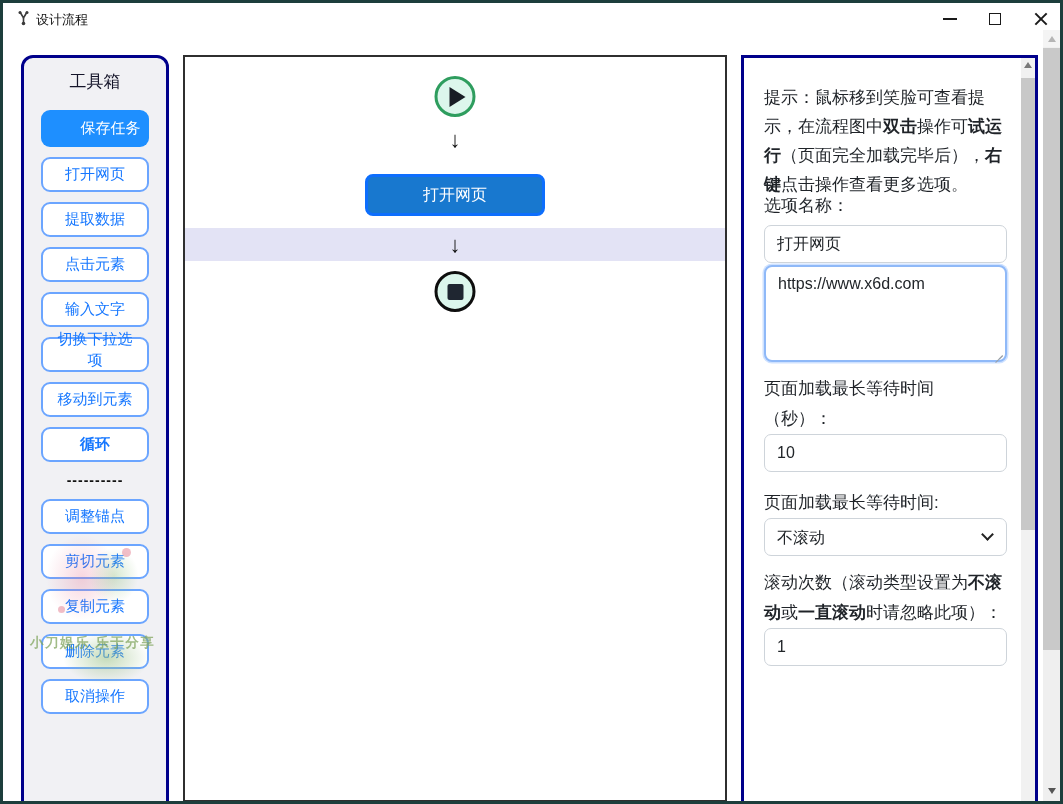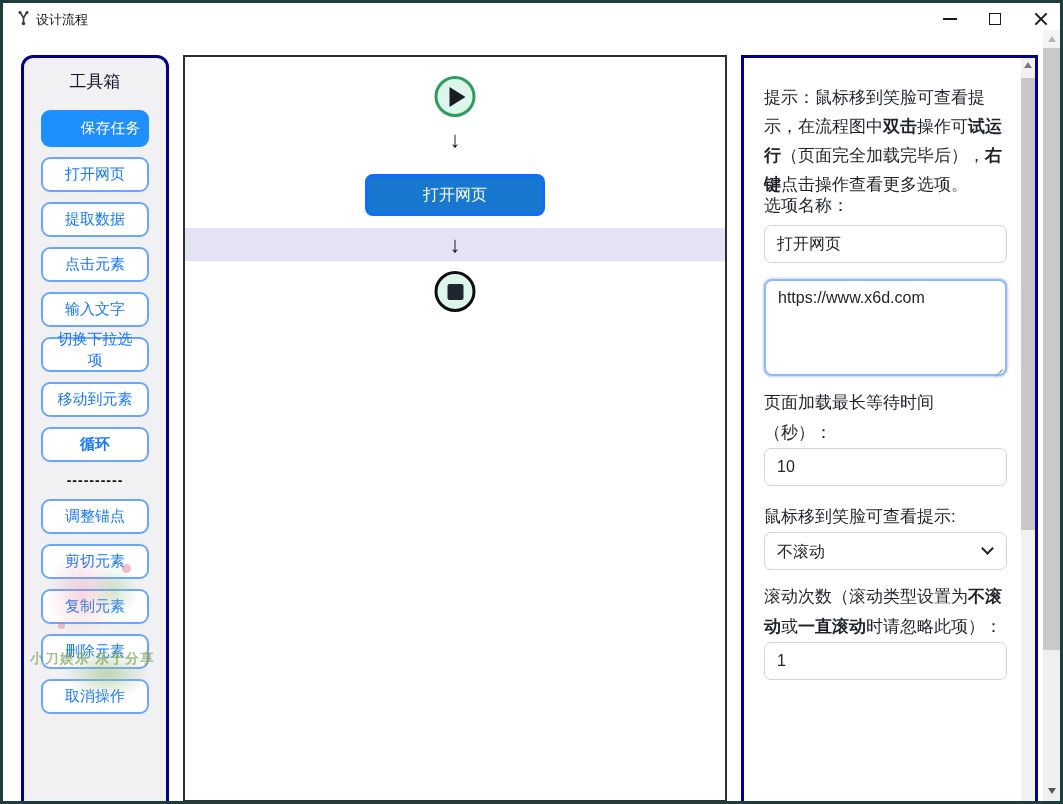--- a/index.html
+++ b/index.html
@@ -31,21 +31,21 @@
     position:relative; z-index:1; width:108px; height:35px; margin:0 auto 10px;
     display:flex; align-items:center; justify-content:center;
     border-radius:9px; font-size:15px; cursor:pointer; text-align:center;
   }
   .tb-btn.primary { background:#1e8fff; color:#fff; height:37px; border:none;padding-left:31px; }
   .tb-btn.outline { background:#fff; border:2px solid #6ba5ff; color:#1677ff; }
   .tb-btn.bold { font-weight:700; }
   .tb-btn.wrap { align-items:flex-end; padding-top:5px; line-height:21px; overflow:visible; }
   .tb-btn.wrap span { display:block; width:82px; margin:0 auto; }
   .tb-sep { text-align:center; color:#111; font-weight:700; letter-spacing:1px; margin:5px 0 11px; font-size:14px; }
-  .watermark { position:absolute; left:0; top:476px; width:100%; height:200px; pointer-events:none; z-index:5;text-decoration:underline; }
+  .watermark { position:absolute; left:0; top:460px; width:100%; height:200px; pointer-events:none; z-index:5;text-decoration:underline; }
   .wm-blob1 { position:absolute; left:8px; top:0; width:100px; height:120px;
     background:radial-gradient(closest-side, rgba(232,120,150,.30), rgba(232,120,150,0) 72%); }
   .wm-blob2 { position:absolute; left:55px; top:18px; width:70px; height:80px;
     background:radial-gradient(closest-side, rgba(140,190,120,.35), rgba(140,190,120,0) 70%); }
   .wm-blob3 { position:absolute; left:25px; top:105px; width:115px; height:70px;
     background:radial-gradient(closest-side, rgba(150,190,130,.55), rgba(150,190,130,0) 75%); }
   .wm-dot1,.wm-dot2 { position:absolute; border-radius:50%; background:rgba(225,110,130,.45); }
   .wm-dot1 { left:98px; top:30px; width:9px; height:9px; }
   .wm-dot2 { left:34px; top:88px; width:7px; height:7px; }
   .wm-text { position:absolute; left:6px; top:116px; width:140px; font-size:13.5px; font-weight:700;
@@ -74,21 +74,21 @@
   .tip { font-size:17px; line-height:29px; padding-right:4px; }
   .field-label { font-size:17px; line-height:30px; padding-right:4px; }
   .lbl-1 { margin-top:-6px; line-height:26px; }
   .lbl-2 { margin-top:16px; }
   .lbl-3 { margin-top:12px; white-space:pre-line; }
   .lbl-4 { margin-top:16px; }
   .lbl-5 { margin-top:12px; }
   .text-input { display:block; width:100%; height:38px; border:1px solid #ced4da; border-radius:7px;
     font-size:16px; color:#212529; padding:0 12px; outline:none; background:#fff; font-family:inherit; }
   .in-1 { margin-top:6px; } .in-2 { margin-top:0; } .in-3 { margin-top:0; }
-  .ta-wrap { position:relative; margin-top:16px; }
+  .ta-wrap { position:relative; margin-top:2px; }
   .link-textarea { display:block; width:100%; height:97px; border:2px solid #8fb9f8; box-shadow:0 0 0 1.5px #cfe2ff;
     border-radius:8px; font-size:16px; color:#212529; padding:8px 12px; outline:none; resize:none; font-family:inherit; }
   .resize-grip { position:absolute; right:4px; bottom:4px; width:9px; height:9px; }
   .resize-grip::before { content:""; position:absolute; right:0; bottom:2px; width:10px; height:0; border-top:1.5px solid #9aa0a6; transform:rotate(-45deg); transform-origin:right bottom; }
   .resize-grip::after { content:""; position:absolute; right:0; bottom:2px; width:5px; height:0; border-top:1.5px solid #9aa0a6; transform:rotate(-45deg); transform-origin:right bottom; }
   .select-wrap { position:relative; margin-top:0; }
   .scroll-select { display:block; width:100%; height:38px; border:1px solid #ced4da; border-radius:7px;
     font-size:16px; color:#212529; padding:0 12px; background:#fff; appearance:none; -webkit-appearance:none; outline:none; font-family:inherit; }
   .chevron-down { position:absolute; right:15px; top:12px; width:9px; height:9px; pointer-events:none;
     border-right:2px solid #222; border-bottom:2px solid #222; transform:rotate(45deg); }
@@ -211,21 +211,21 @@
 
       <div class="ta-wrap">
         <textarea class="link-textarea" style="">https://www.x6d.com</textarea>
         <div class="resize-grip"></div>
       </div>
 
       <div class="field-label lbl-3">页面加载最长等待时间
 （秒）：</div>
       <input class="text-input in-2" type="text" value="10" style="">
 
-      <div class="field-label lbl-4">鼠标移到笑脸可查看提示:</div>
+      <div class="field-label lbl-4">页面加载最长等待时间:</div>
       <div class="select-wrap">
         <select class="scroll-select">
           <option>不滚动</option>
         </select>
         <span class="chevron-down"></span>
       </div>
 
       <div class="field-label lbl-5"><span>滚动次数（滚动类型设置为</span><b>不滚动</b><span>或</span><b>一直滚动</b><span>时请忽略此项）：</span></div>
       <input class="text-input in-3" type="text" value="1" style="">
     </div>

